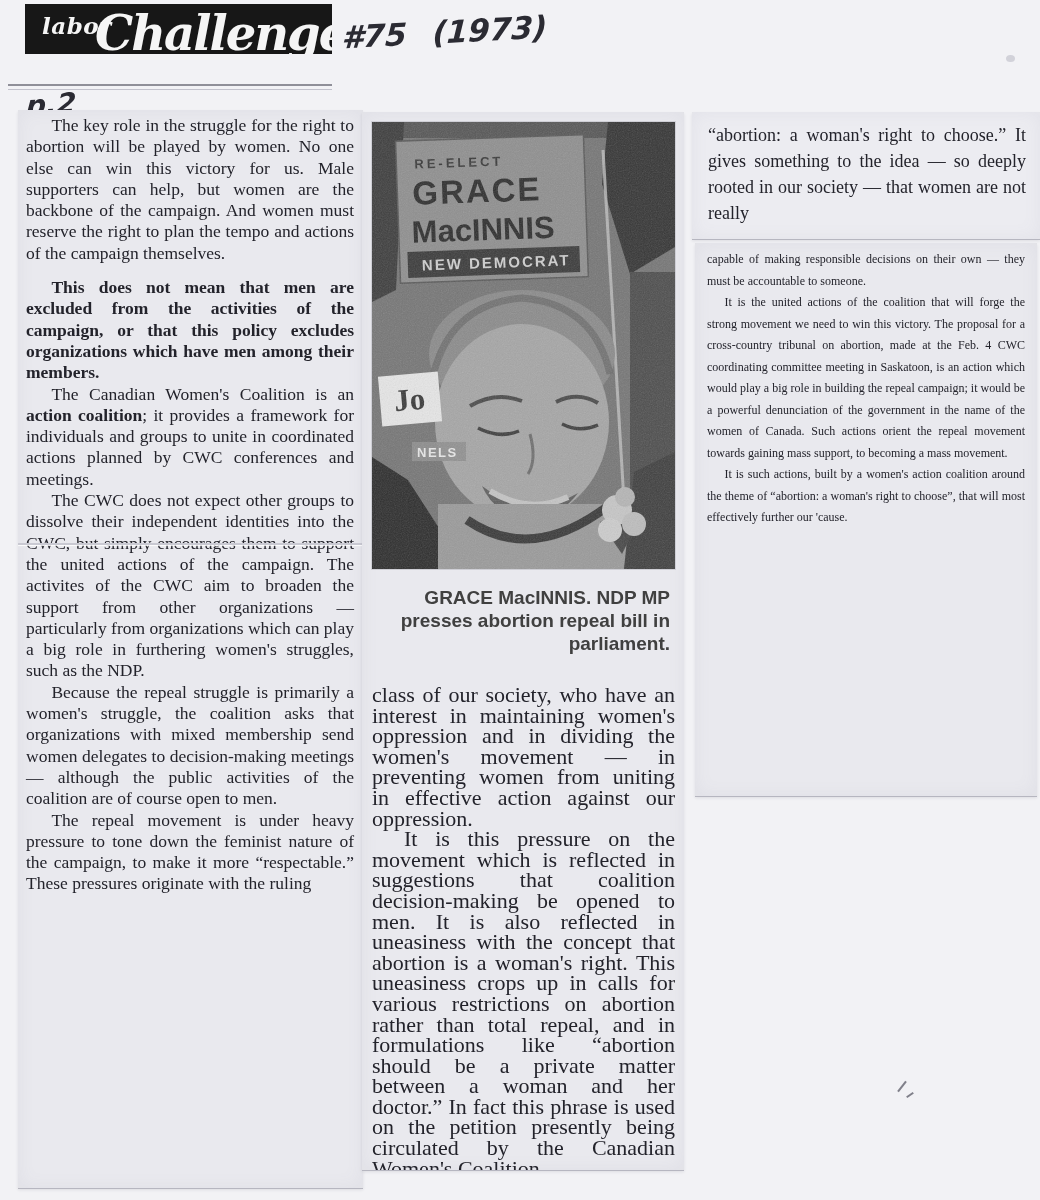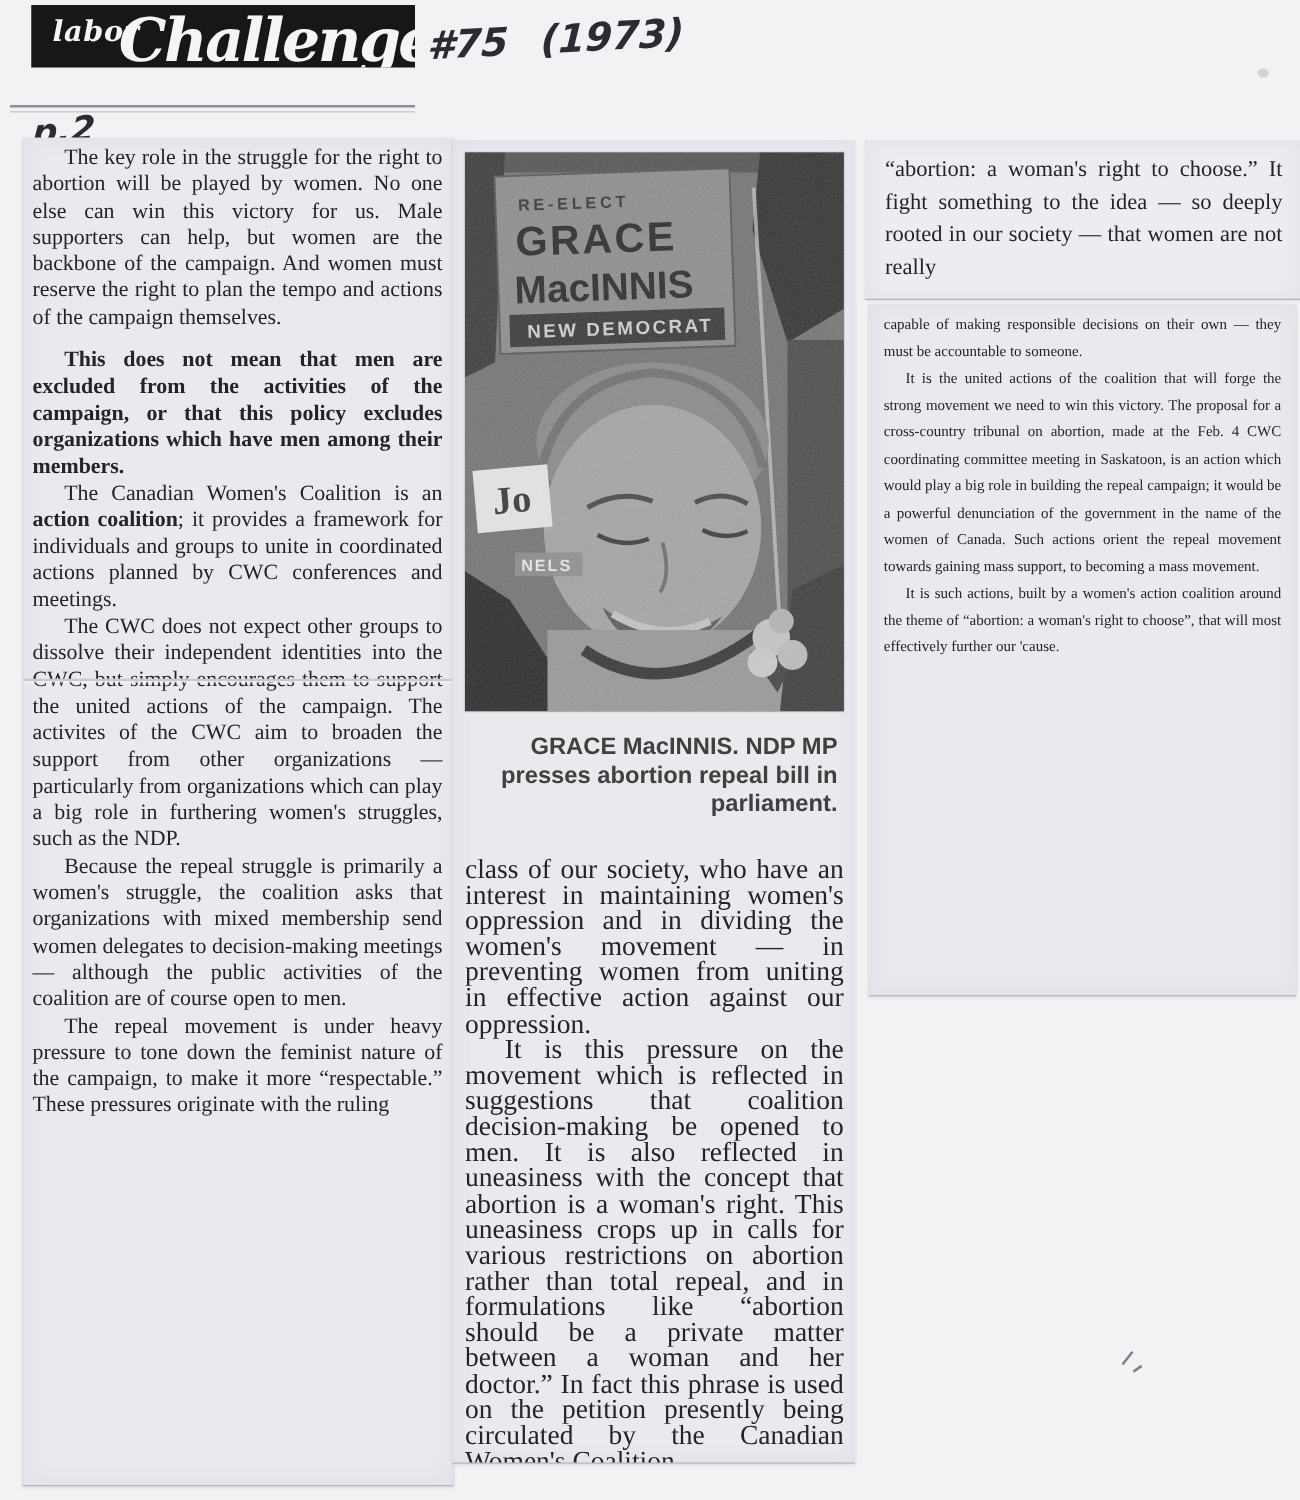--- a/index.html
+++ b/index.html
@@ -161,21 +161,21 @@
   </div>
   <p class="body-p caption">GRACE MacINNIS. NDP MP presses abortion repeal bill in parliament.</p>
   <div class="mid-body">
     <p class="body-p noindent">class of our society, who have an interest in maintaining women's oppression and in dividing the women's movement — in preventing women from uniting in effective action against our oppression.</p>
     <p class="body-p">It is this pressure on the movement which is reflected in suggestions that coalition decision-making be opened to men. It is also reflected in uneasiness with the concept that abortion is a woman's right. This uneasiness crops up in calls for various restrictions on abortion rather than total repeal, and in formulations like “abortion should be a private matter between a woman and her doctor.” In fact this phrase is used on the petition presently being circulated by the Canadian Women's Coalition.</p>
     <p class="body-p gap">But this phrase contradicts — or at least blurs — the clear focus of</p>
   </div>
 </div>
 
 <div class="clip col-right-strip">
-  <p class="body-p noindent">“abortion: a woman's right to choose.” It fight something to the idea — so deeply rooted in our society — that women are not really</p>
+  <p class="body-p noindent">“abortion: a woman's right to choose.” It gives something to the idea — so deeply rooted in our society — that women are not really</p>
 </div>
 <div class="clip col-right">
   <p class="body-p noindent">capable of making responsible decisions on their own — they must be accountable to someone.</p>
   <p class="body-p">It is the united actions of the coalition that will forge the strong movement we need to win this victory. The proposal for a cross-country tribunal on abortion, made at the Feb. 4 CWC coordinating committee meeting in Saskatoon, is an action which would play a big role in building the repeal campaign; it would be a powerful denunciation of the government in the name of the women of Canada. Such actions orient the repeal movement towards gaining mass support, to becoming a mass movement.</p>
   <p class="body-p">It is such actions, built by a women's action coalition around the theme of “abortion: a woman's right to choose”, that will most effectively further our 'cause.</p>
 </div>
 
 <div class="mark mark1"></div>
 <div class="mark mark2"></div>
 <div class="speck"></div>

